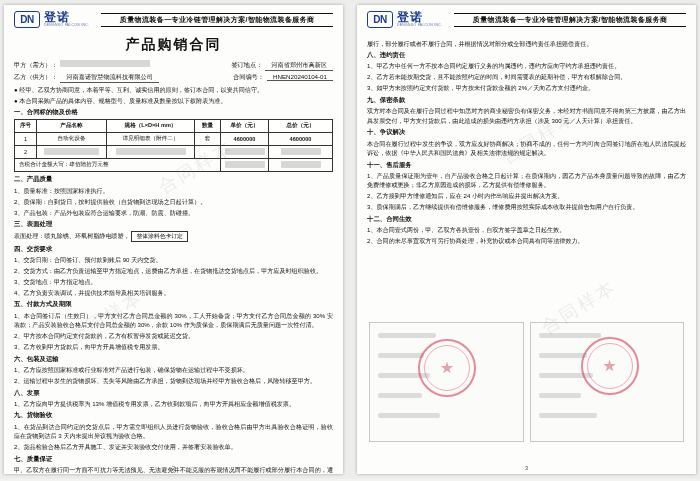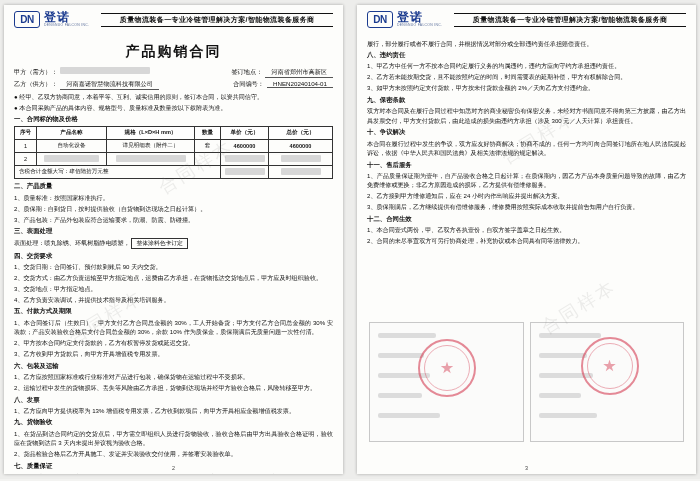--- a/index.html
+++ b/index.html
@@ -63,21 +63,21 @@
     margin-left: 4px;
   }
 
   
   .doc-title {
     text-align: center;
     font-size: 14px;
     font-weight: bold;
     letter-spacing: 2px;
     color: #111;
-    margin: 12px 0 6px 0;
+    margin: 5px 0 6px 0;
     font-family: "Liberation Serif", serif;
   }
 
   
   .party-row {
     display: flex;
     align-items: baseline;
     font-size: 6.2px;
     color: #111;
     margin: 2px 0;

